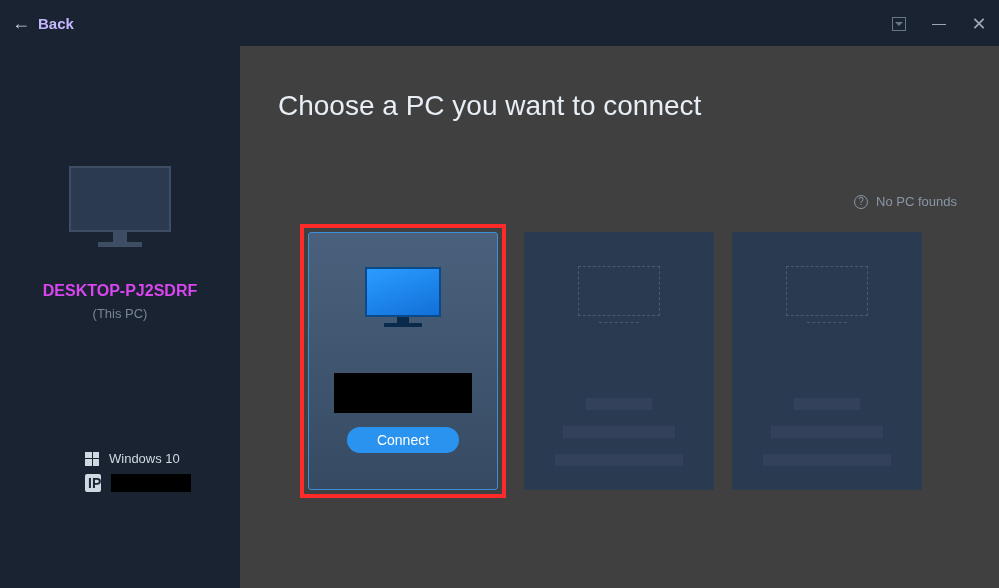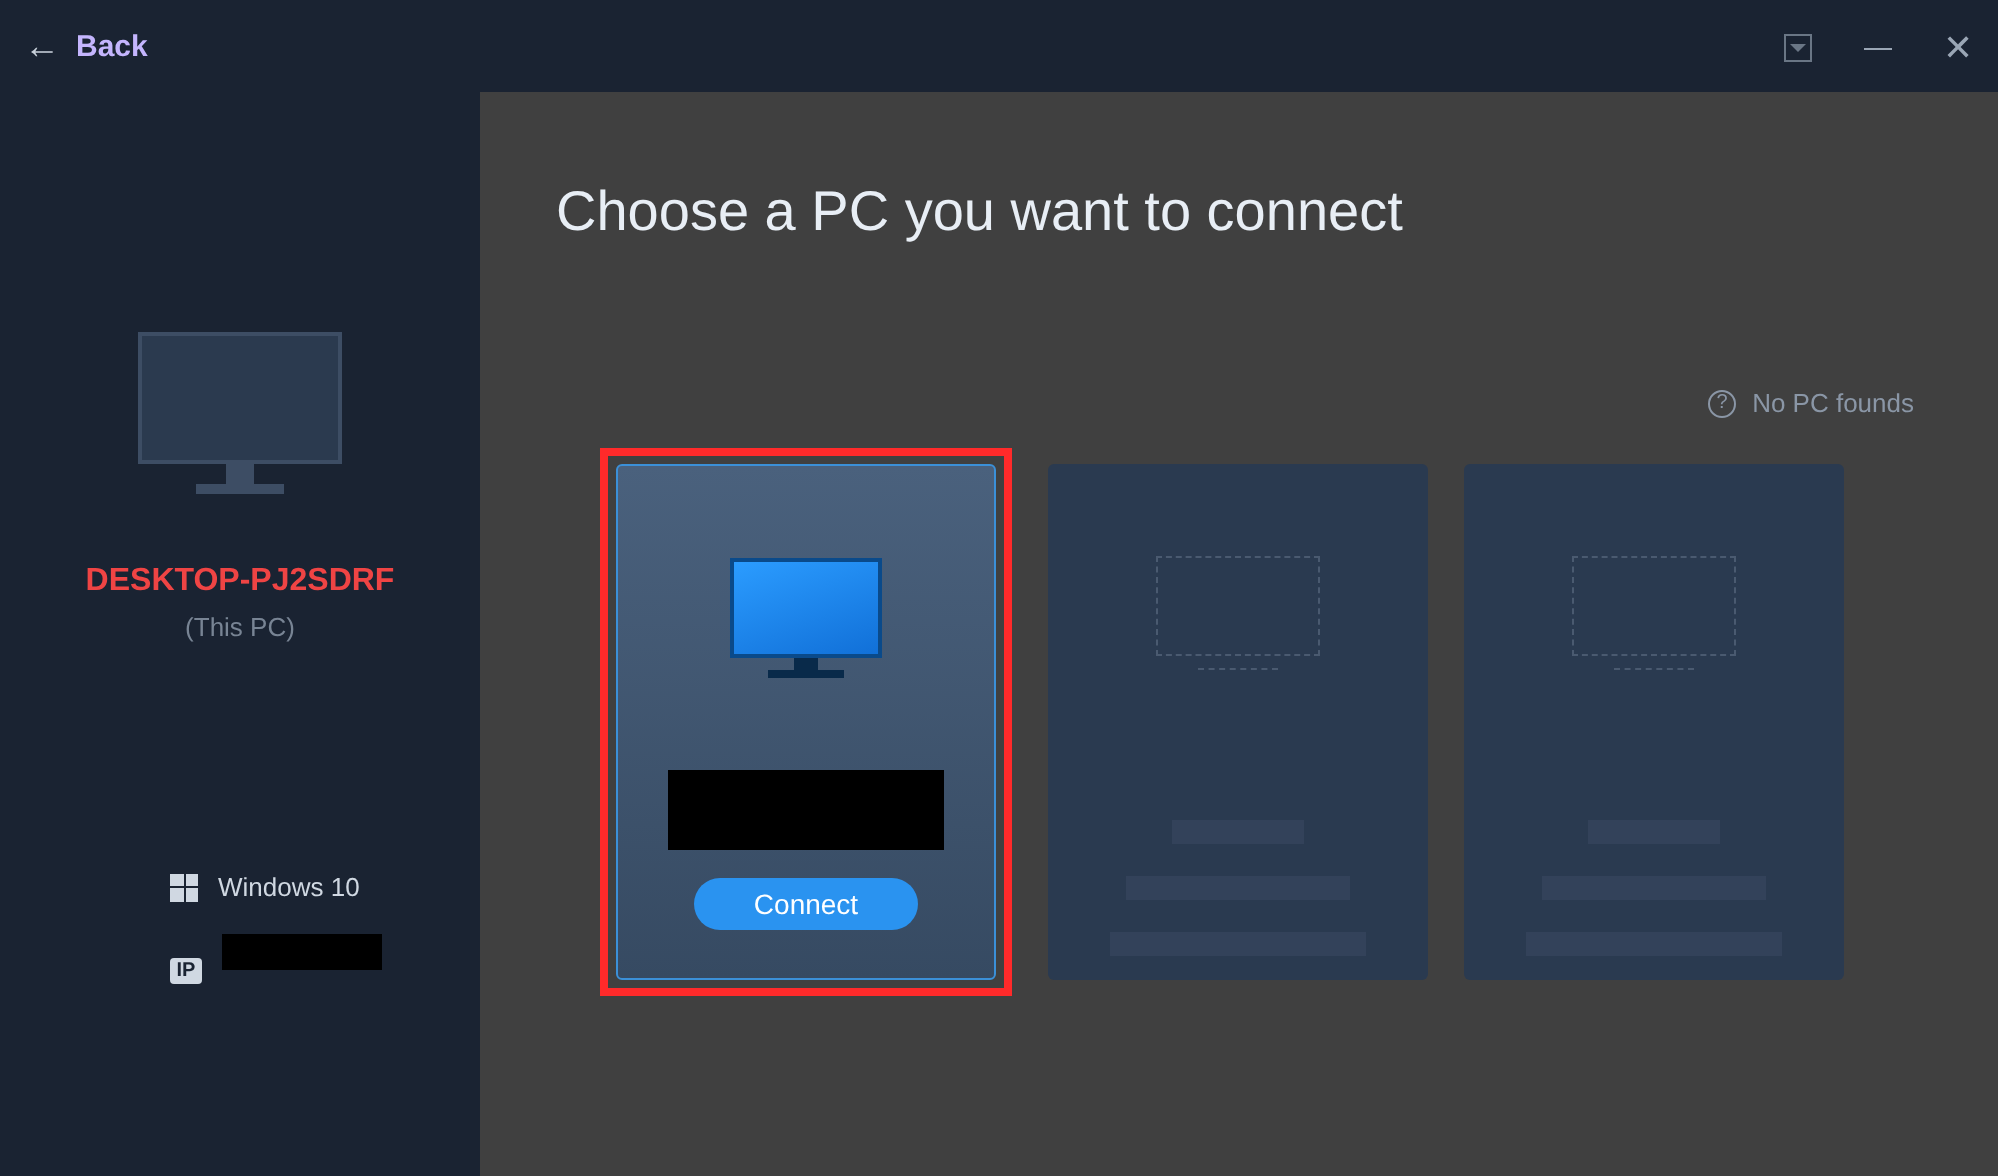--- a/index.html
+++ b/index.html
@@ -107,21 +107,21 @@
       background: #3d4d64;
       margin: 0 auto;
     }
     .sidebar-monitor .base {
       width: 44px;
       height: 5px;
       background: #3d4d64;
       margin: 0 auto;
     }
     .sidebar-name {
-      color: #ef4444;
+      color: #d946ef;
       font-size: 16px;
       font-weight: 600;
       margin-top: 32px;
     }
     .sidebar-sub {
       color: #788494;
       font-size: 13px;
       margin-top: 6px;
     }
     .sidebar-footer {
@@ -144,27 +144,26 @@
       grid-template-columns: 1fr 1fr;
       grid-template-rows: 1fr 1fr;
       gap: 1px;
     }
     .win-icon div {
       background: #d0d8e2;
     }
     .ip-badge {
       background: #d0d8e2;
       color: #1a2332;
-      font-size: 10px;
+      font-size: 14px;
       font-weight: 700;
       padding: 1px 3px;
       border-radius: 2px;
       width: 16px;
       text-align: center;
-      margin-top: 20px;
     }
     .ip-value {
       background: #000;
       width: 80px;
       height: 18px;
     }
     .content {
       flex: 1;
       background: #404040;
       padding: 44px 38px;
@@ -203,21 +202,21 @@
       margin-left: 30px;
     }
     .pc-card {
       width: 190px;
       height: 258px;
       background: #2a3a50;
       border-radius: 3px;
       display: flex;
       flex-direction: column;
       align-items: center;
-      padding-top: 46px;
+      padding-top: 34px;
     }
     .highlight-wrap {
       border: 4px solid #ff2a2a;
       padding: 4px;
       margin-top: -8px;
       margin-left: -8px;
     }
     .highlight-wrap .pc-card {
       width: 190px;
       height: 258px;

